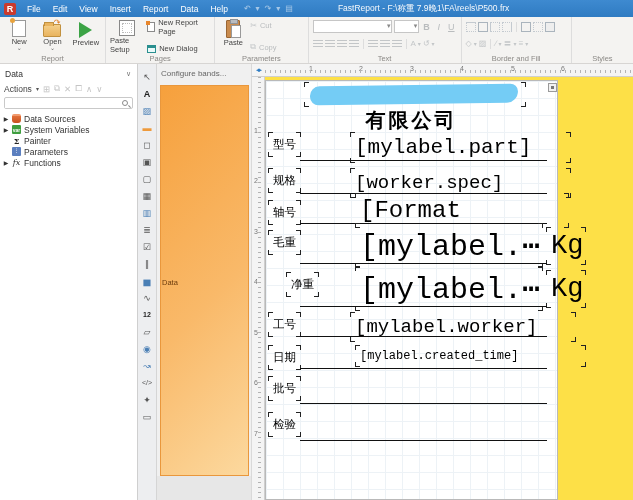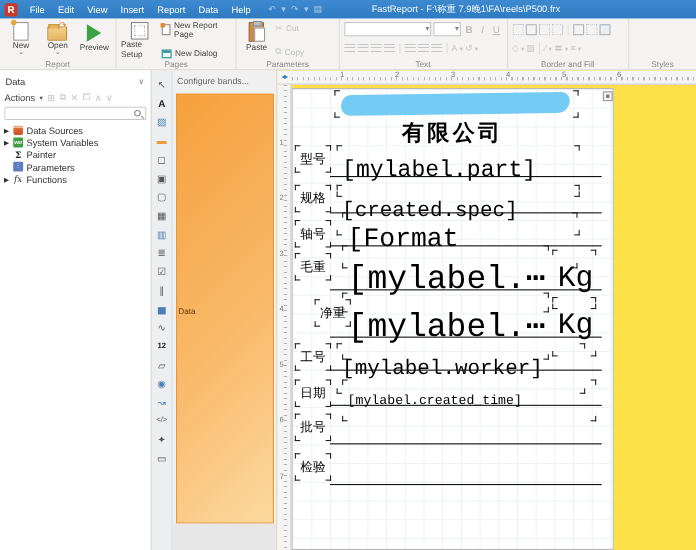--- a/index.html
+++ b/index.html
@@ -107,21 +107,21 @@
   .band-btn{position:absolute;left:282px;top:2px;width:9px;height:9px;border:1px solid #9a9a9a;background:#f2f2f2;
     display:flex;align-items:center;justify-content:center;}
   .band-btn::before{content:"";width:3px;height:3px;background:#777;}
   
   .sel{position:absolute;background-repeat:no-repeat;background-image:
     linear-gradient(#222,#222),linear-gradient(#222,#222),linear-gradient(#222,#222),linear-gradient(#222,#222),
     linear-gradient(#222,#222),linear-gradient(#222,#222),linear-gradient(#222,#222),linear-gradient(#222,#222);
     background-position:0 0,0 0,100% 0,100% 0,0 100%,0 100%,100% 100%,100% 100%;
     background-size:5px 1px,1px 5px,5px 1px,1px 5px,5px 1px,1px 5px,5px 1px,1px 5px;}
   .lbl{font-family:"DejaVu Serif",serif;font-size:11.5px;color:#000;padding:5px 5px;white-space:nowrap;}
-  .val{font-family:"Liberation Mono",monospace;color:#000;white-space:nowrap;padding:12px 5px;overflow:hidden;}
+  .val{font-family:"Liberation Mono",monospace;color:#000;white-space:nowrap;padding:4px 5px;overflow:hidden;margin-left:44px;}
   .uln{position:absolute;left:34px;width:247px;height:0;border-top:1.5px solid #111;}
   .scribble{position:absolute;left:6px;top:3px;width:208px;height:19px;background:#74ccf5;
     border-radius:10px 8px 12px 9px;transform:rotate(-.8deg);}
   .company{position:absolute;left:0;width:100%;top:26px;text-align:center;
     font-family:"DejaVu Serif",serif;font-size:20px;font-weight:bold;letter-spacing:3px;color:#000;}
 </style>
 </head>
 <body>
 
 <div class="titlebar">
@@ -372,21 +372,21 @@
       <div class="sel" style="left:38px;top:1px;width:222px;height:25px">
         <div class="scribble"></div>
       </div>
       <div class="company">有限公司</div>
 
       <div class="sel lbl" style="left:2px;top:51px">型号</div>
       <div class="sel val" style="left:40px;top:51px;width:221px;font-size:21px">[mylabel.part]</div>
       <div class="uln" style="top:79px"></div>
 
       <div class="sel lbl" style="left:2px;top:87px">规格</div>
-      <div class="sel val" style="left:40px;top:87px;width:221px;font-size:19px">[created.spec]</div>
+      <div class="sel val" style="left:40px;top:87px;width:221px;font-size:19px">[worker.spec]</div>
       <div class="uln" style="top:112px"></div>
 
       <div class="sel lbl" style="left:2px;top:119px">轴号</div>
       <div class="sel val" style="left:45px;top:112px;width:214px;font-size:24px">[Format</div>
       <div class="uln" style="top:142px"></div>
 
       <div class="sel lbl" style="left:2px;top:149px">毛重</div>
       <div class="sel val" style="left:45px;top:142px;width:188px;font-size:30px">[mylabel.⋯</div>
       <div class="sel val" style="left:236px;top:146px;width:40px;font-size:27px">Kg</div>
       <div class="uln" style="top:182px"></div>

